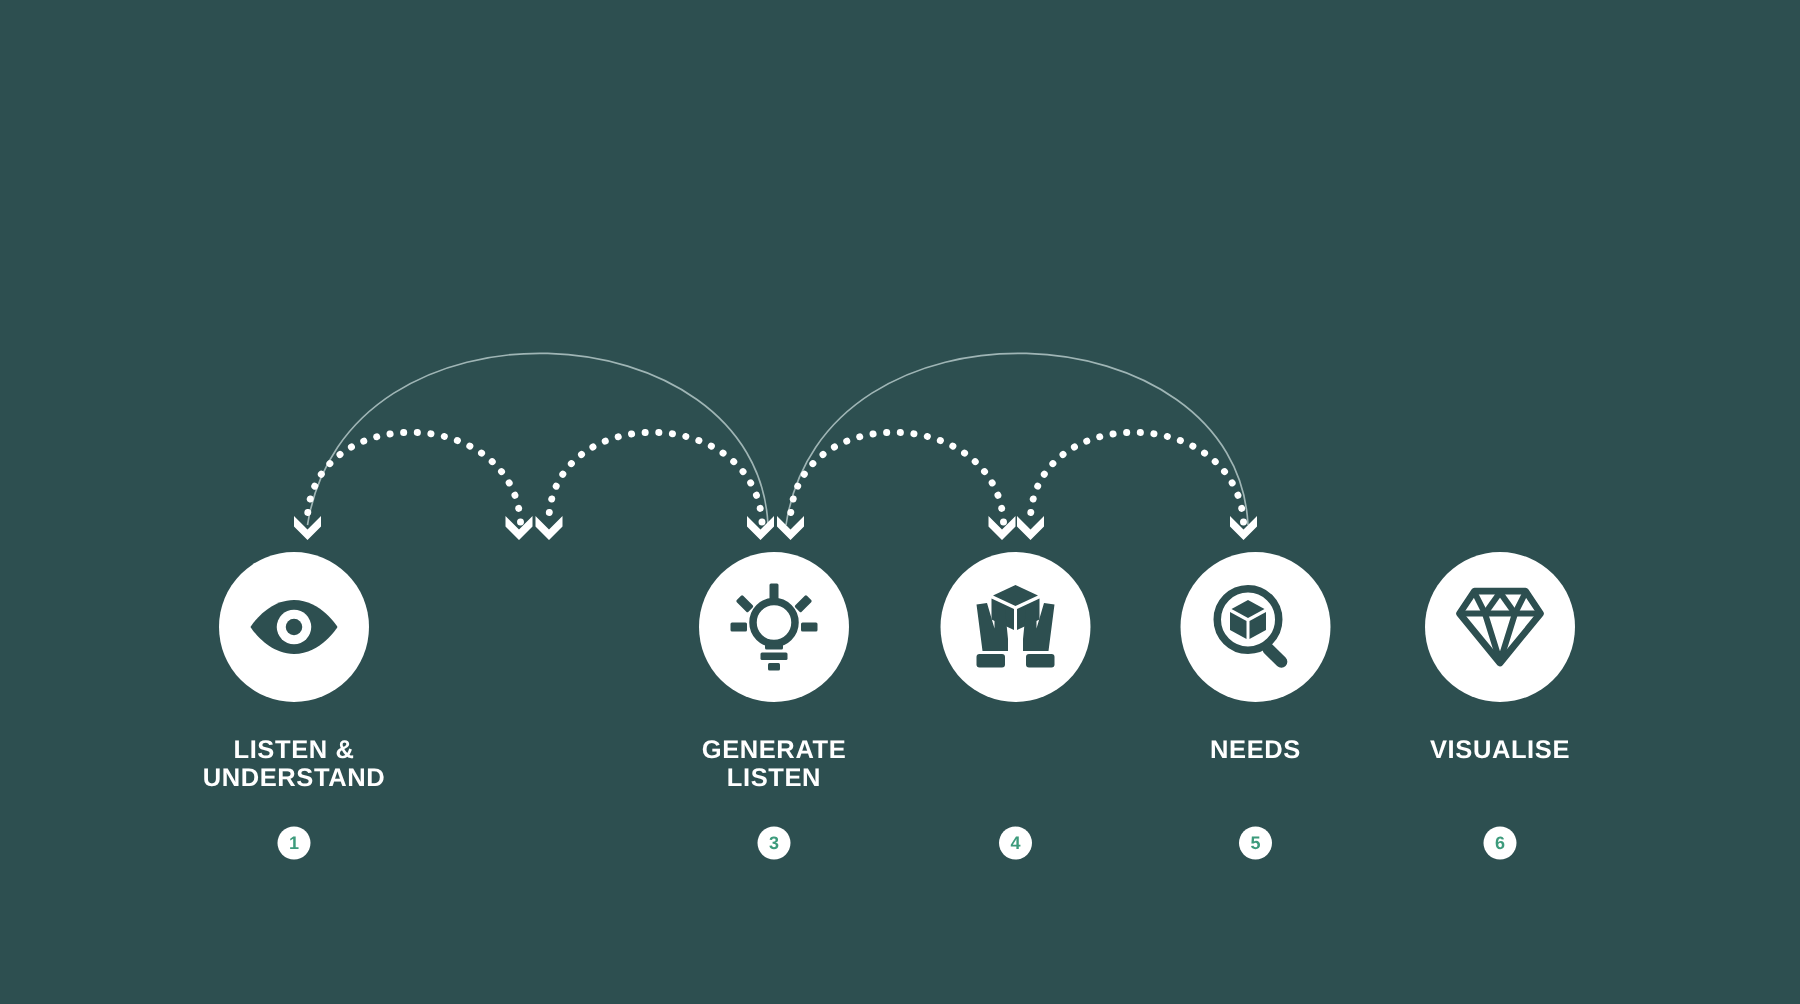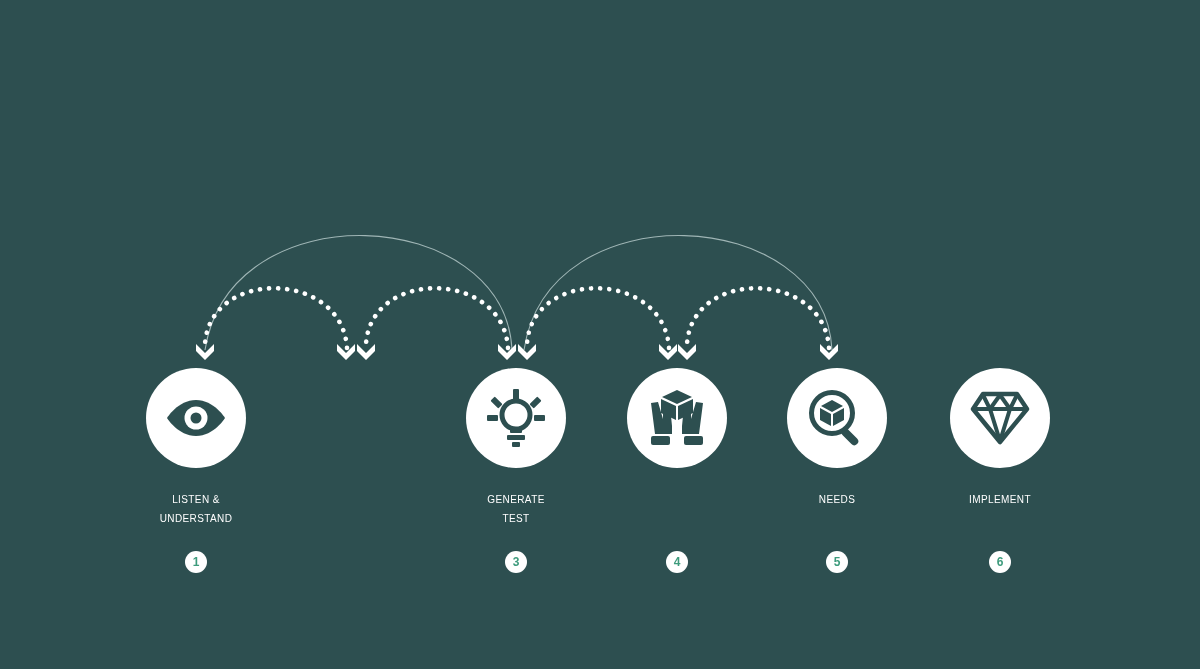--- a/index.html
+++ b/index.html
@@ -50,25 +50,25 @@
     display: flex;
     align-items: center;
     justify-content: center;
   }
   .circle svg {
     display: block;
   }
   .label {
     margin-top: 22px;
     color: #ffffff;
-    font-size: 10px;
+    font-size: 17px;
     line-height: 19px;
     letter-spacing: 0.4px;
     white-space: pre-line;
-    font-weight: 400;
+    font-weight: 700;
   }
   .badge {
     width: 22px;
     height: 22px;
     border-radius: 50%;
     background: #ffffff;
     color: #3d9b7c;
     font-size: 12px;
     font-weight: bold;
     line-height: 22px;
@@ -147,21 +147,21 @@
           </g>
           <path d="M30 13 A 14 14 0 0 0 30 41 A 14 14 0 0 0 30 13 Z" fill="none" stroke="#2d4f50" stroke-width="5"></path>
           <g fill="#2d4f50">
             <rect x="24" y="40" width="12" height="5" rx="1"></rect>
             <rect x="21" y="47" width="18" height="5" rx="1"></rect>
             <rect x="26" y="54" width="8" height="5" rx="1"></rect>
           </g>
         </svg>
       </div>
       <div class="label">GENERATE
-TEST</div>
+LISTEN</div>
       <div class="badge badge-3">3</div>
     </div>
 
     <div class="step" style="left:587px;">
       <div class="circle">
         <svg width="60" height="58" viewBox="0 0 60 58">
           <g fill="#2d4f50">
             <path d="M30 1 L 45 8 L 30 15 L 15 8 Z"></path>
             <path d="M14 10 L 29 17 L 29 31 L 14 24 Z"></path>
             <path d="M46 10 L 31 17 L 31 31 L 46 24 Z"></path>
@@ -201,18 +201,18 @@
           </g>
           <g stroke="#2d4f50" stroke-width="4" fill="none">
             <path d="M3.5 18 L 56.5 18"></path>
             <path d="M13 4 L 20 18 L 30 50"></path>
             <path d="M47 4 L 40 18 L 30 50"></path>
             <path d="M30 4 L 20 18"></path>
             <path d="M30 4 L 40 18"></path>
           </g>
         </svg>
       </div>
-      <div class="label">IMPLEMENT</div>
+      <div class="label">VISUALISE</div>
       <div class="badge badge-6">6</div>
     </div>
 
   </div>
 </div>
 
 </body></html>

